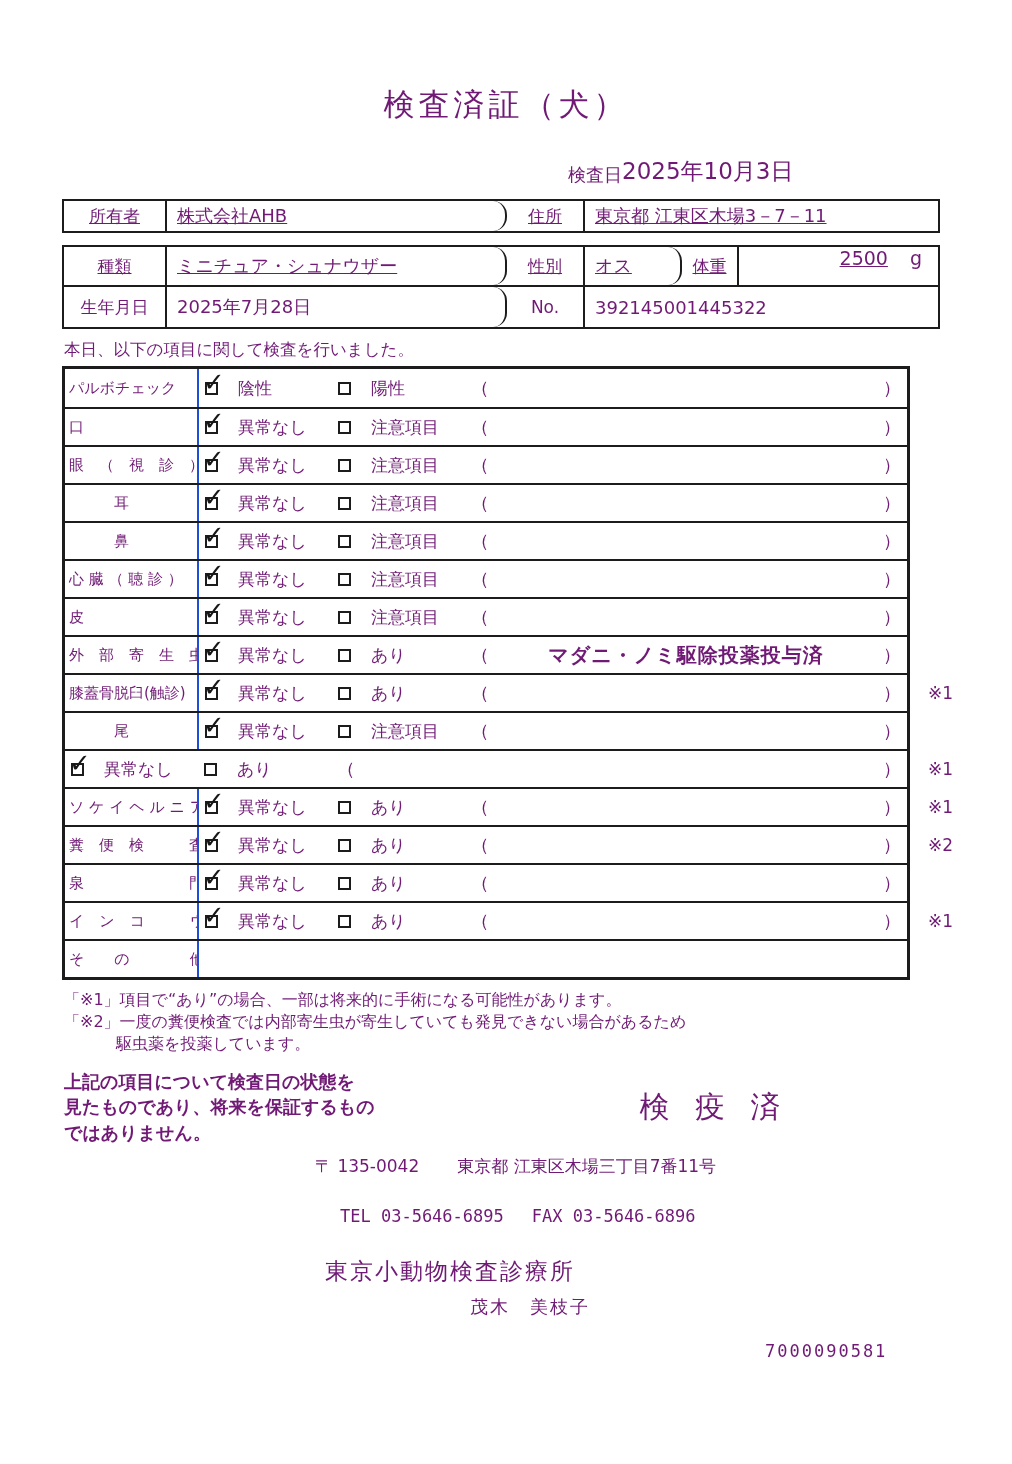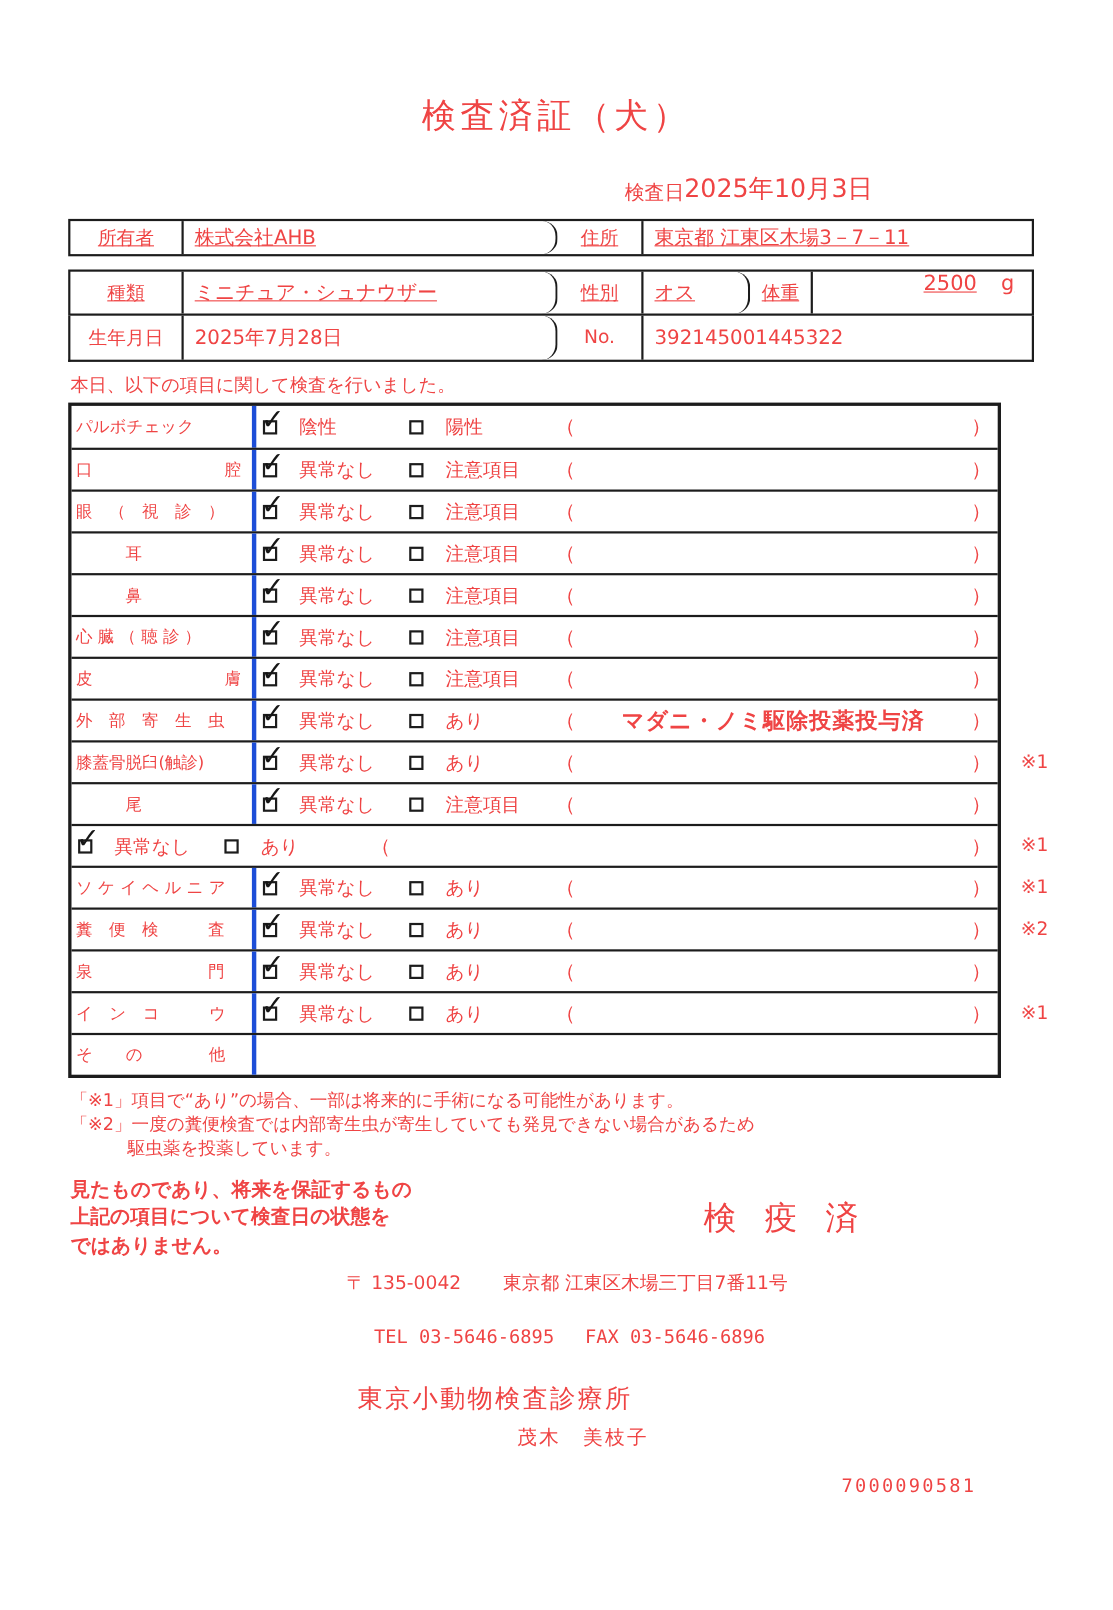--- a/index.html
+++ b/index.html
@@ -2,21 +2,21 @@
 <html><head>
 <meta charset="utf-8">
 <style>
   * { margin:0; padding:0; box-sizing:border-box; }
   html,body { background:#e8e8e8; }
   .page {
     position:relative;
     width:1012px; height:1464px;
     margin:0 auto;
     background:#ffffff;
-    color:#ef4444;
+    color:#701a75;
     font-family:"DejaVu Sans", sans-serif;
     overflow:hidden;
   }
   .doc-title {
     margin-top:84px;
     text-align:center;
     font-size:31px;
     font-weight:500;
     letter-spacing:4px;
   }
@@ -56,22 +56,22 @@
 
   
   .insp-table {
     width:848px; margin-left:62px;
     border:3px solid #1c1c1c;
     overflow:visible;
   }
   .trow { display:flex; align-items:stretch; height:38px; position:relative; }
   .trow + .trow { border-top:2px solid #1c1c1c; }
   .tname {
-    width:168px; flex:none;
-    border-right:4px solid #1d4ed8;
+    width:134px; flex:none;
+    border-right:2px solid #1d4ed8;
     display:flex; align-items:center;
     padding-left:4px;
     font-size:15px;
     white-space:pre;
     overflow:hidden;
   }
   .tbody { flex:1; display:flex; align-items:center; padding-left:6px; }
   .cb-group { width:133px; flex:none; display:flex; align-items:center; gap:20px; }
   .cbox { width:13px; height:13px; border:2px solid #1c1c1c; flex:none; position:relative; background:#fff; }
   .cbox.checked::after {
@@ -472,22 +472,22 @@
 </div>
 
   <div class="footnotes">
     <div>「※1」項目で“あり”の場合、一部は将来的に手術になる可能性があります。</div>
     <div>「※2」一度の糞便検査では内部寄生虫が寄生していても発見できない場合があるため</div>
     <div class="fn-indent">駆虫薬を投薬しています。</div>
   </div>
 
   <div class="bottom-block">
     <div class="disclaimer">
+      <div>上記の項目について検査日の状態を</div>
       <div>見たものであり、将来を保証するもの</div>
-      <div>上記の項目について検査日の状態を</div>
       <div>ではありません。</div>
     </div>
     <div class="stamp-area">
       <span class="stamp">検 疫 済</span>
     </div>
   </div>
 
   <div class="addr-line">
     <span>〒 135-0042</span>
     <span>東京都 江東区木場三丁目7番11号</span>

